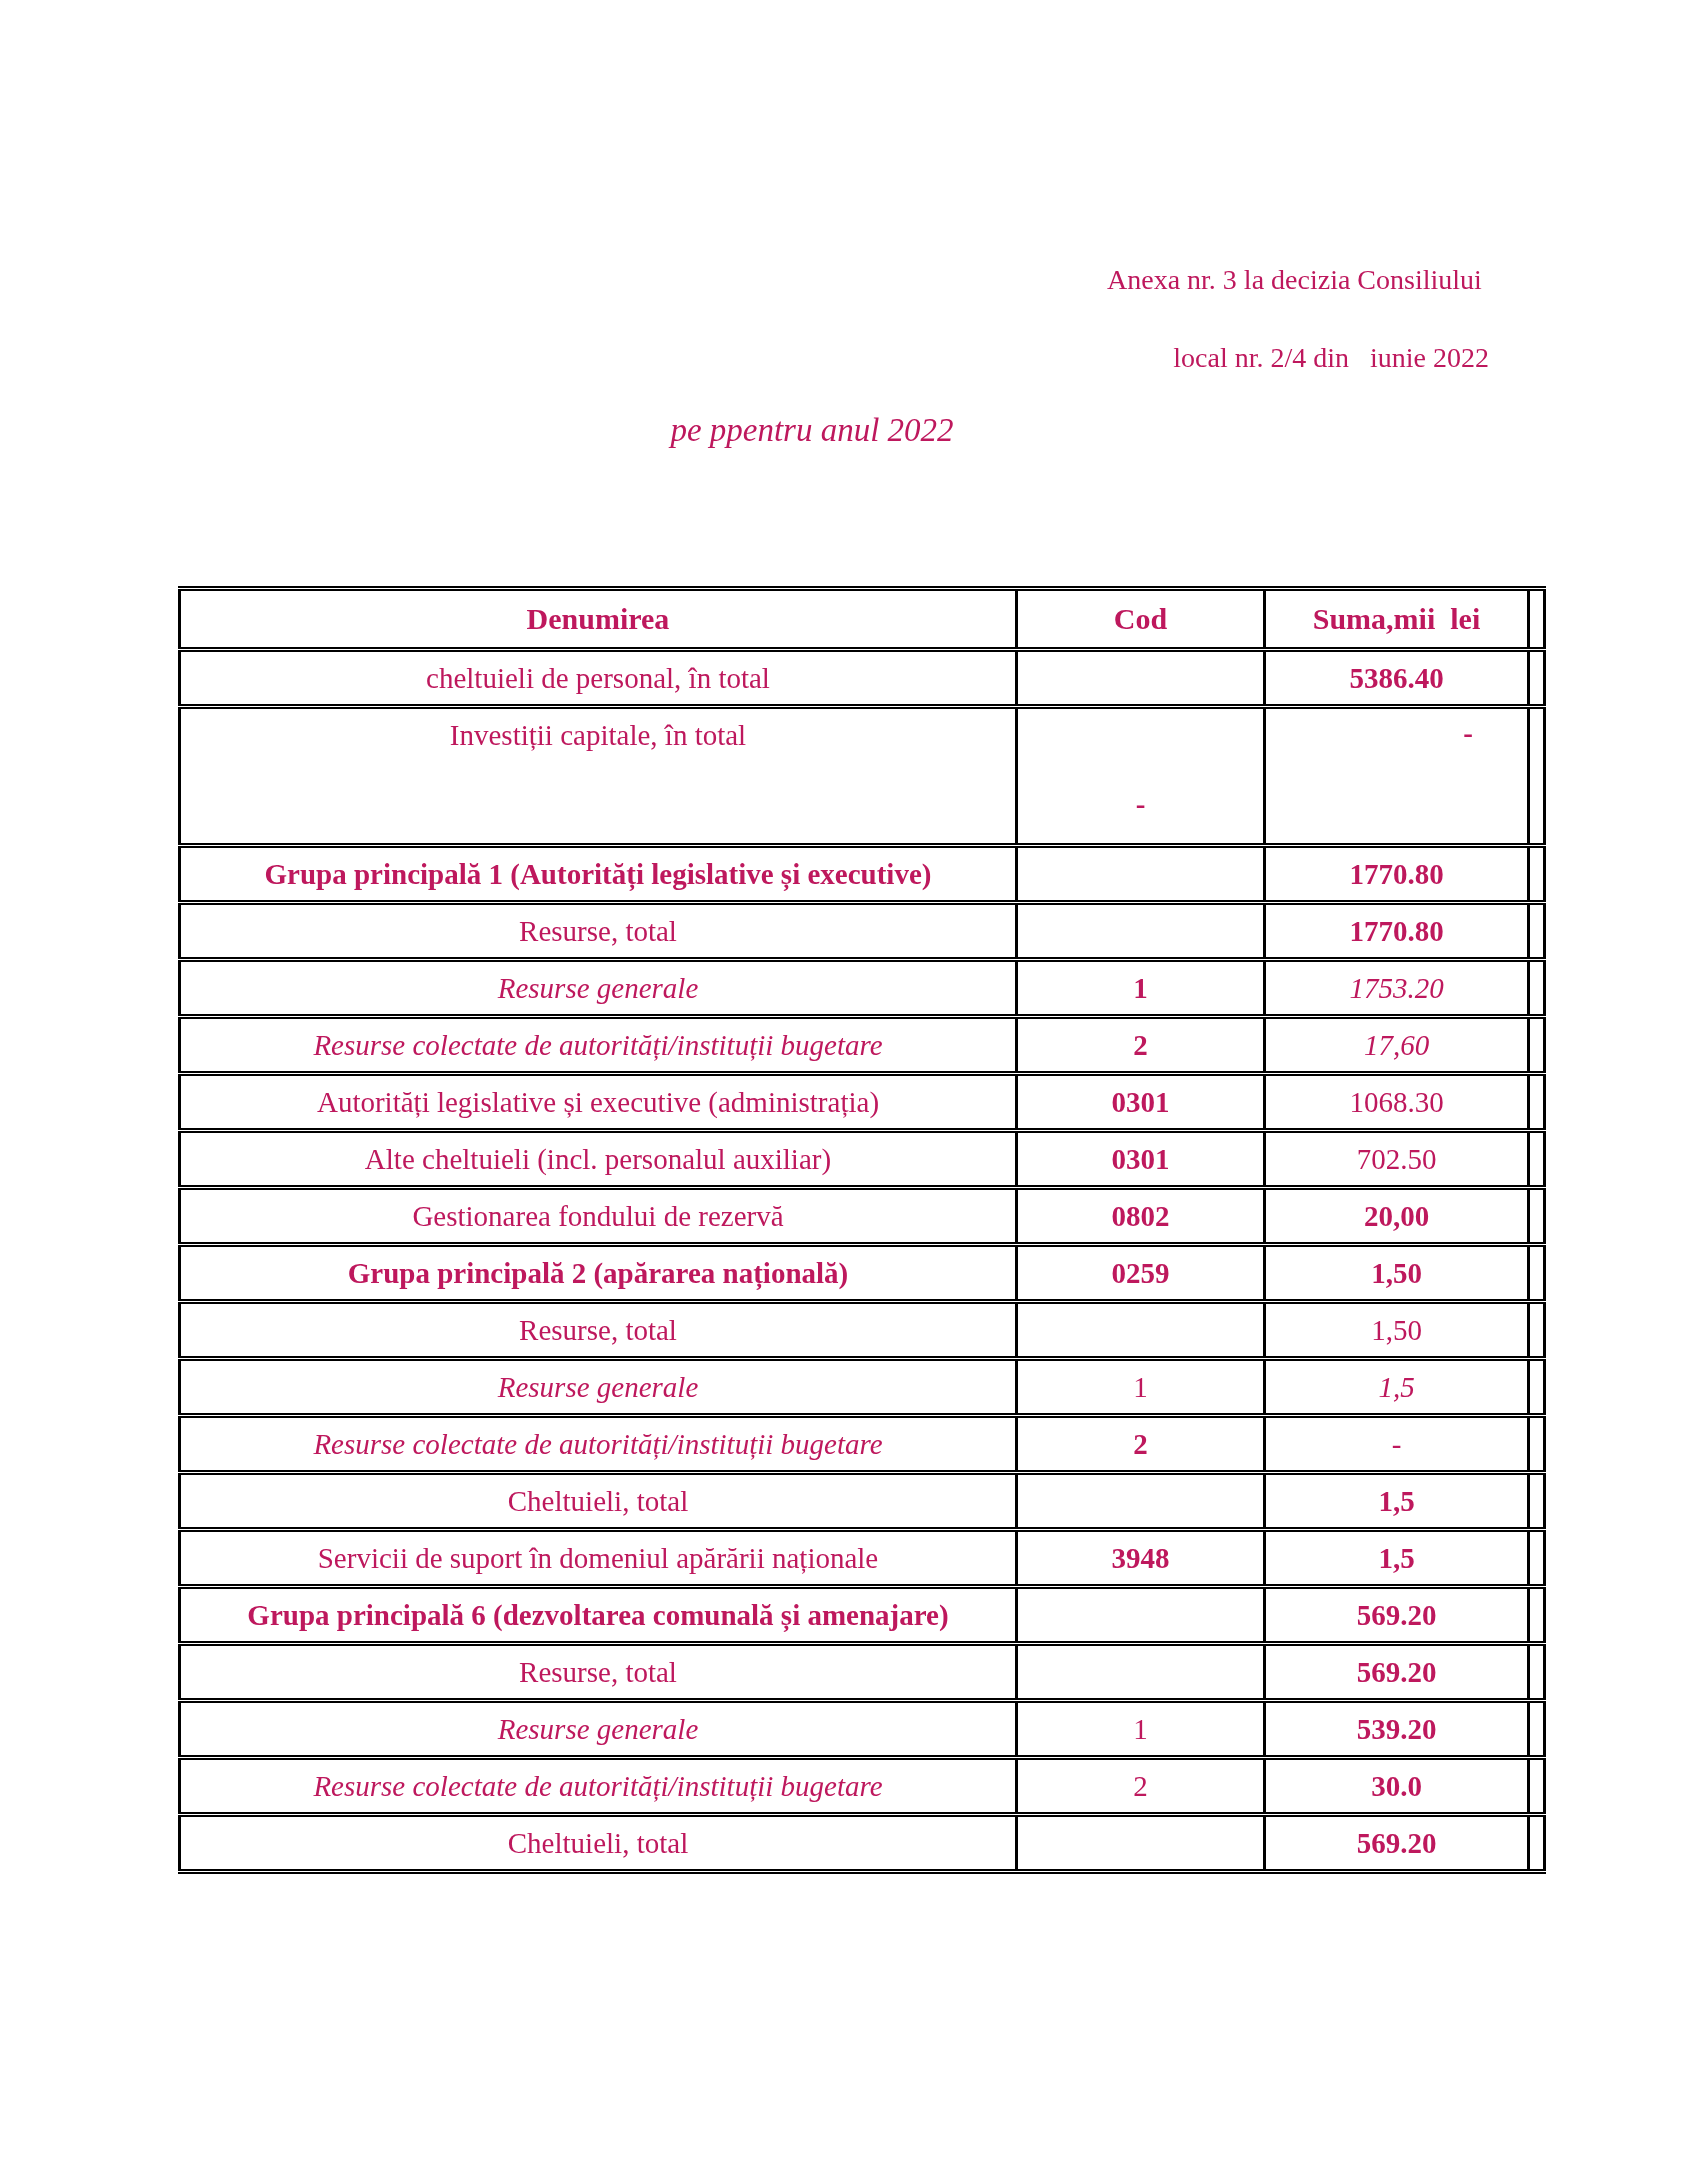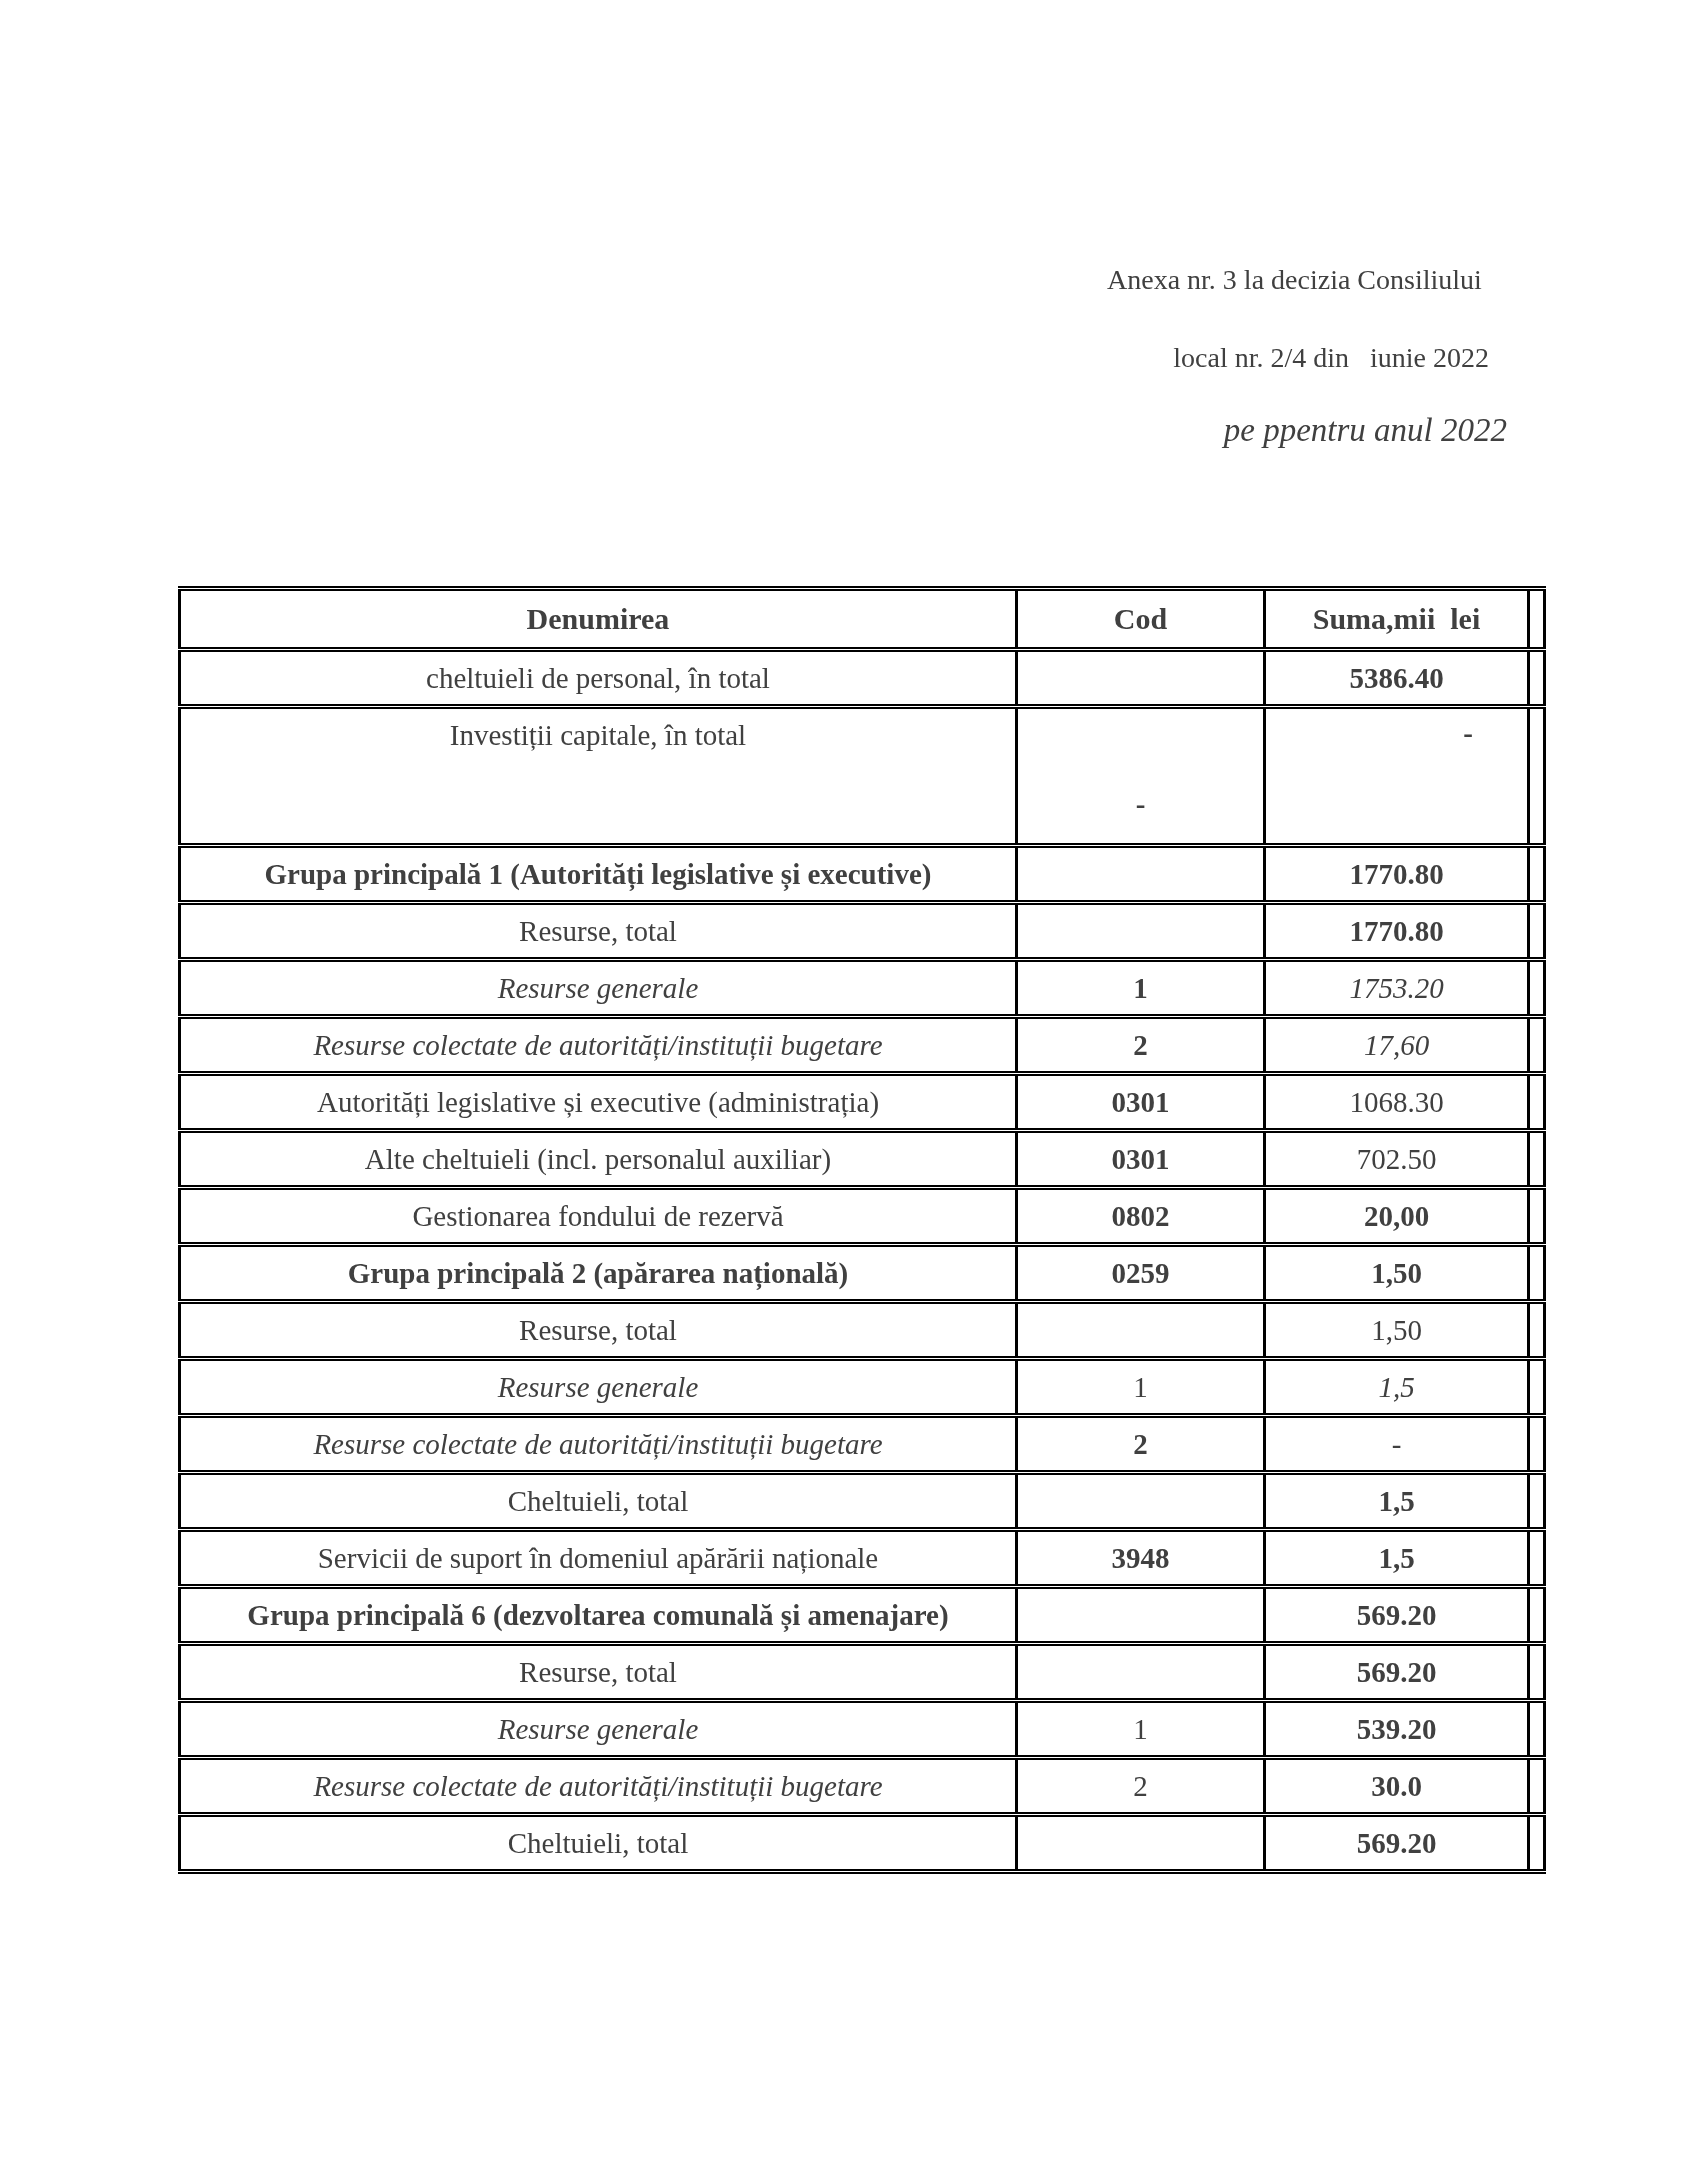--- a/index.html
+++ b/index.html
@@ -1,37 +1,37 @@
 <!DOCTYPE html>
 <html><head>
 <meta charset="utf-8">
 <style>
   html,body{margin:0;padding:0;background:#ffffff;}
   .page{
     position:relative;
     width:1683px;height:2178px;
     background:#ffffff;
     font-family:"Liberation Serif","DejaVu Serif",serif;
-    color:#404040;
+    color:#be185d;
     overflow:hidden;
   }
   
   .annex{
     position:absolute;left:1107px;top:261px;width:388px;
     font-size:28px;line-height:38px;
   }
   .annex-l1{text-align:left;}
   .annex-l2{text-align:right;padding-right:6px;white-space:pre-wrap;margin-top:40px;}
   
   .title{
     position:absolute;left:117px;top:400px;width:1390px;
     font-size:33px;line-height:61px;
   }
   .t-line1{text-align:justify;text-align-last:justify;}
-  .t-line2{text-align:right;}
+  .t-line2{text-align:center;}
   .it{font-style:italic;}
   .plain{font-style:normal;}
   .caret{
     display:inline-block;width:2px;height:44px;background:#9a9a9a;
     vertical-align:-9px;margin:0 9px 0 3px;
   }
   .mark{
     display:inline-block;width:15px;height:30px;box-sizing:border-box;
     border-bottom:3px solid #dfa32c;vertical-align:-7px;margin:0 3px 0 1px;
   }

